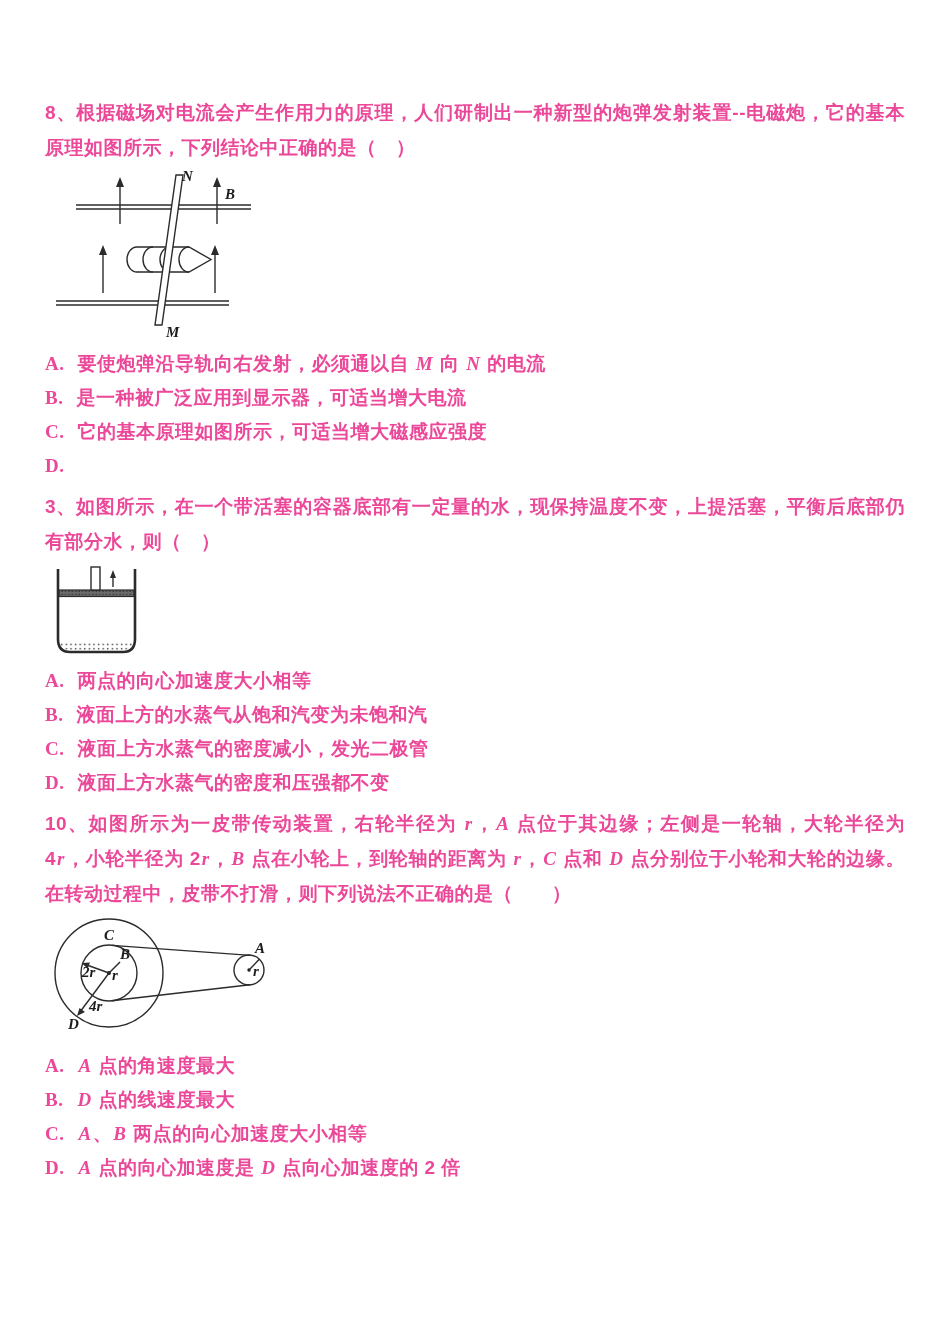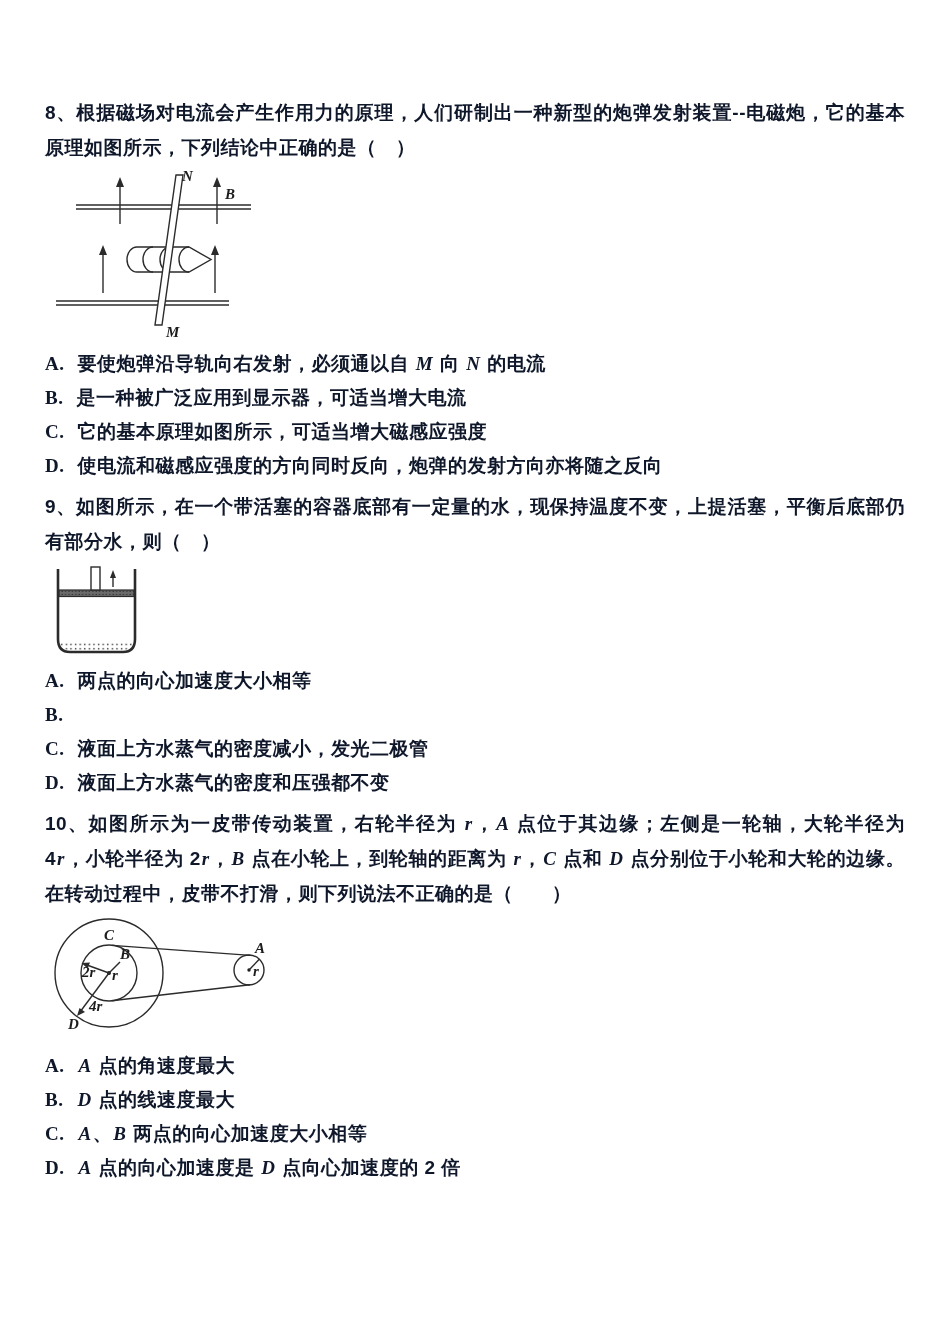--- a/index.html
+++ b/index.html
@@ -1,18 +1,18 @@
 <!DOCTYPE html>
 <html><head>
 <meta charset="utf-8">
 <style>
   html,body{margin:0;padding:0;background:#ffffff;}
   .page{
     width:950px;height:1344px;box-sizing:border-box;
-    background:#ffffff;color:#0f172a;
+    background:#ffffff;color:#ec4899;
     padding:95px 45px 4px 45px;
     font-family:"Liberation Sans",sans-serif;
     overflow:hidden;
   }
   .stem{
     font-size:19px;line-height:35px;font-weight:600;
     text-align:justify;margin:0;letter-spacing:0.5px;
   }
   .question{margin-bottom:6px;}
   .figure{margin:4px 0 4px 6px;}
@@ -98,27 +98,26 @@
       <div class="option">
         <span class="opt-label">B.</span>
         <span class="opt-text">是一种被广泛应用到显示器，可适当增大电流</span>
       </div>
       <div class="option">
         <span class="opt-label">C.</span>
         <span class="opt-text">它的基本原理如图所示，可适当增大磁感应强度</span>
       </div>
       <div class="option">
         <span class="opt-label">D.</span>
-        <span class="opt-text">使电流和磁感应强度的方向同时反向，炮弹的发射方向亦将随之反向</span>
       </div>
     </div>
   </section>
 
   <section class="question">
-    <p class="stem">9、如图所示，在一个带活塞的容器底部有一定量的水，现保持温度不变，上提活塞，平衡后底部仍有部分水，则（　）</p>
+    <p class="stem">3、如图所示，在一个带活塞的容器底部有一定量的水，现保持温度不变，上提活塞，平衡后底部仍有部分水，则（　）</p>
 
     <div class="figure">
       <svg width="92" height="95" viewBox="0 0 92 95">
         <defs>
           <pattern id="waterdots" width="4.6" height="4.2" patternUnits="userSpaceOnUse">
             <circle cx="1.6" cy="1.6" r="0.85" fill="#3c3c3c"></circle>
           </pattern>
           <pattern id="pistontex" width="3.4" height="3" patternUnits="userSpaceOnUse">
             <rect width="3.4" height="3" fill="#6a6a6a"></rect>
             <circle cx="1" cy="1.4" r="0.65" fill="#2e2e2e"></circle>
@@ -140,20 +139,21 @@
       </svg>
     </div>
 
     <div class="options">
       <div class="option">
         <span class="opt-label">A.</span>
         <span class="opt-text">两点的向心加速度大小相等</span>
       </div>
       <div class="option">
         <span class="opt-label">B.</span>
+        <span class="opt-text">液面上方的水蒸气从饱和汽变为未饱和汽</span>
       </div>
       <div class="option">
         <span class="opt-label">C.</span>
         <span class="opt-text">液面上方水蒸气的密度减小，发光二极管</span>
       </div>
       <div class="option">
         <span class="opt-label">D.</span>
         <span class="opt-text">液面上方水蒸气的密度和压强都不变</span>
       </div>
     </div>

